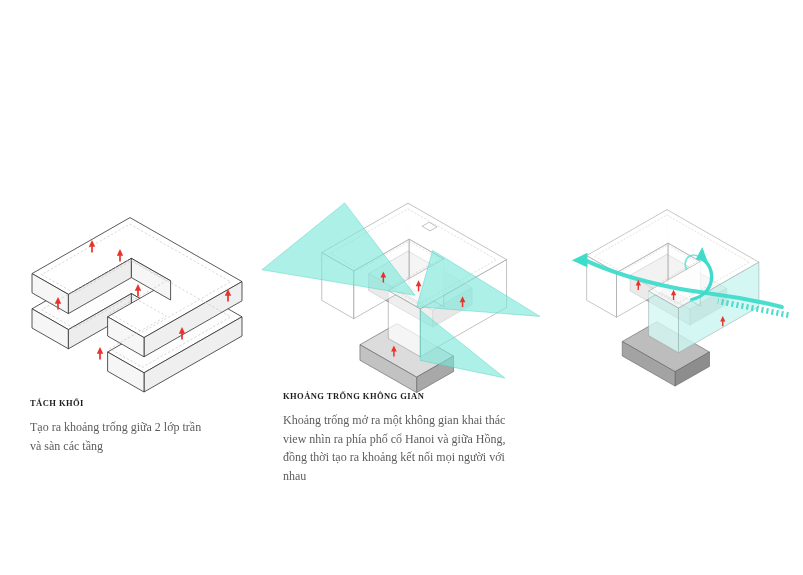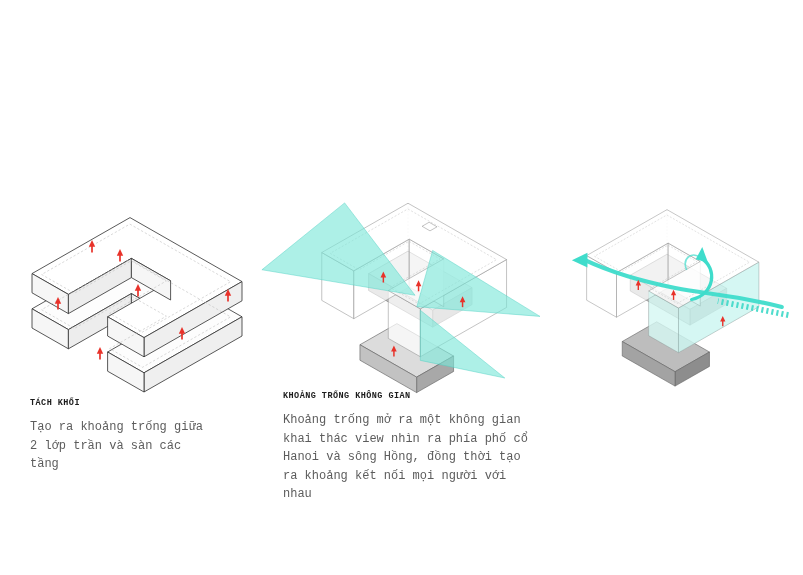--- a/index.html
+++ b/index.html
@@ -1,17 +1,17 @@
 <!DOCTYPE html>
 <html><head>
 <meta charset="utf-8">
 <style>
   html,body{margin:0;padding:0;background:#fff;}
   .canvas{position:relative;width:803px;height:575px;background:#ffffff;overflow:hidden;
-          font-family:Liberation Mono, monospace;}
+          font-family:Liberation Serif, serif;}
   .diagram-svg{position:absolute;}
   #svg1{left:15px;top:200px;}
   #svg2{left:256px;top:178px;}
   #svg3{left:545px;top:185px;}
   .panel-text{position:absolute;}
   #panel1-text{left:30px;top:398px;width:180px;}
   #panel2-text{left:283px;top:391px;width:248px;}
   #panel3-text{left:566px;top:398px;width:198px;}
   .panel-title{font-size:8.5px;font-weight:700;letter-spacing:.45px;color:#1c1c1c;margin:0 0 10px 0;}
   .panel-desc{font-size:12px;font-weight:400;color:#5c5c5c;line-height:1.55;margin:0;}
@@ -150,19 +150,19 @@
     </g>
   </svg>
 
   <div id="panel1-text" class="panel-text">
     <h3 class="panel-title">TÁCH KHỐI</h3>
     <p class="panel-desc">Tạo ra khoảng trống giữa 2 lớp trần và sàn các tầng</p>
   </div>
 
   <div id="panel2-text" class="panel-text">
     <h3 class="panel-title">KHOẢNG TRỐNG KHÔNG GIAN</h3>
-    <p class="panel-desc">Khoảng trống mở ra một không gian khai thác view nhìn ra phía phố cổ Hanoi và sông Hồng, đồng thời tạo ra khoảng kết nối mọi người với nhau</p>
+    <p class="panel-desc">Khoảng trống mở ra một không gian khai thác view nhìn ra phía phố cổ Hanoi và giữa Hồng, đồng thời tạo ra khoảng kết nối mọi người với nhau</p>
   </div>
 
   <div id="panel3-text" class="panel-text">
   </div>
 
 </div>
 
 </body></html>

